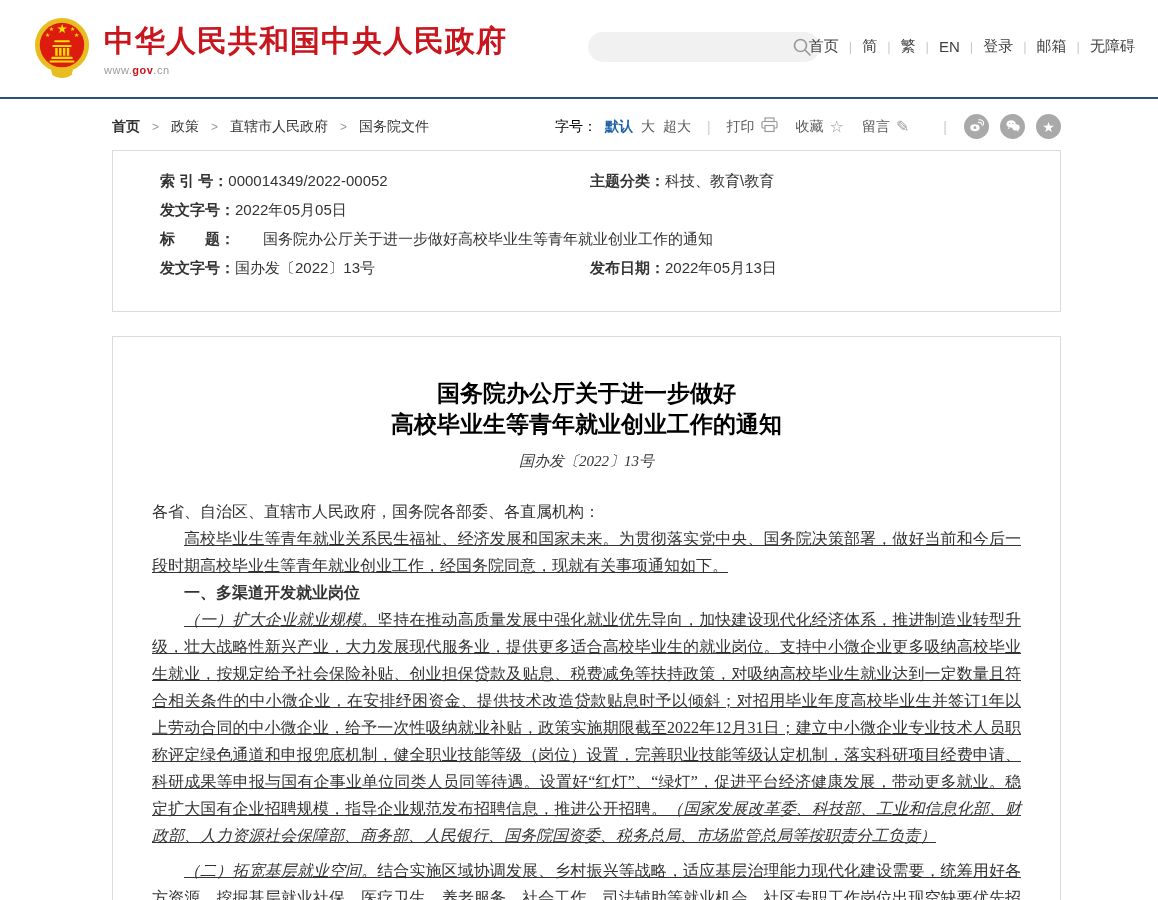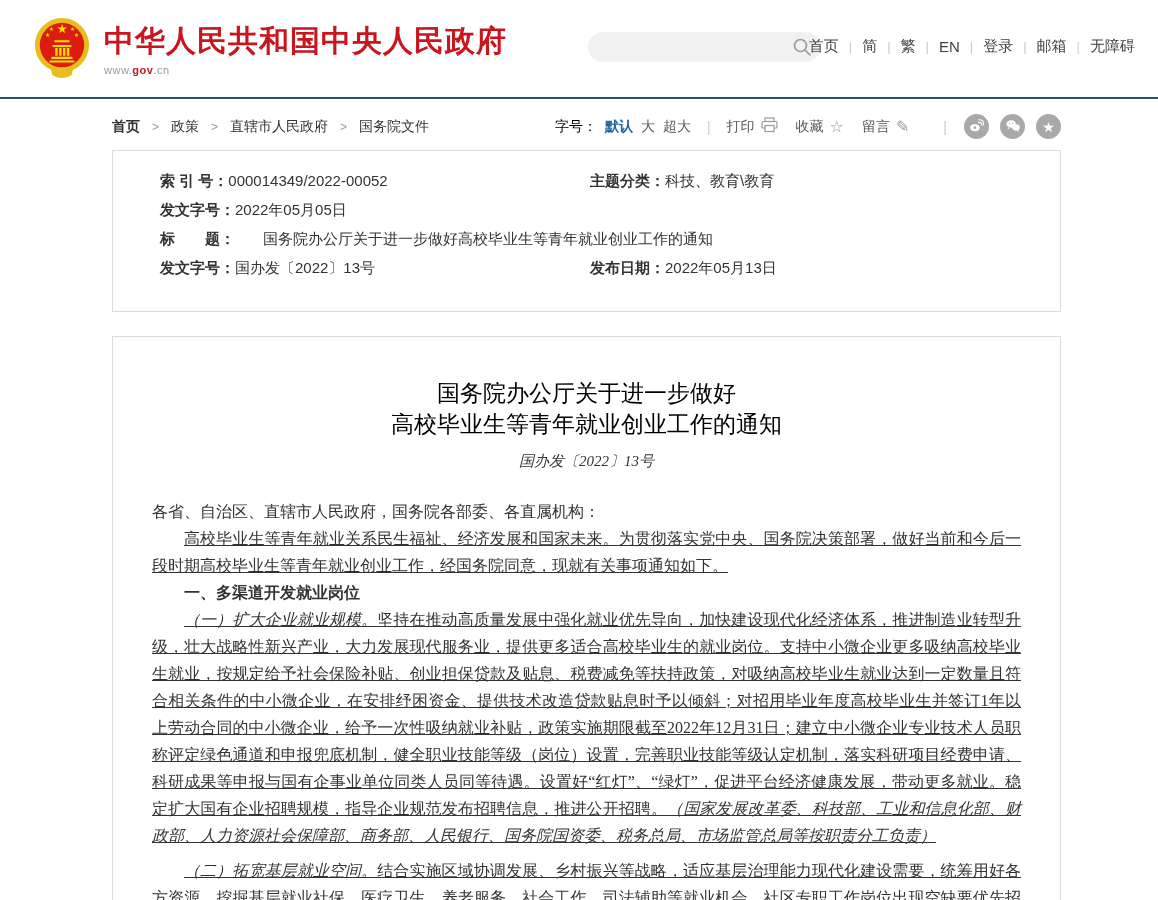--- a/index.html
+++ b/index.html
@@ -41,21 +41,21 @@
   
   .meta-box{width:900px;margin-left:112px;border:1px solid #dcdcdc;padding:15px 0 29px 47px;font-size:15px;color:#333;}
   .meta-row{display:flex;line-height:29px;}
   .meta-cell-left{width:430px;display:flex;}
   .meta-cell-right{flex:1;display:flex;}
   .meta-label{font-weight:bold;white-space:pre;}
   .meta-value{white-space:pre;}
   
   .doc-box{width:869px;margin:24px 0 0 112px;border:1px solid #dcdcdc;padding:41px 39px 60px;min-height:520px;
     font-family:"Liberation Serif","DejaVu Serif",serif;color:#333;}
-  .doc-title{text-align:center;font-size:23px;font-weight:normal;line-height:31px;color:#000;}
+  .doc-title{text-align:center;font-size:23px;font-weight:bold;line-height:31px;color:#000;}
   .doc-subtitle{text-align:center;font-size:15px;font-style:italic;margin-top:12px;color:#333;}
   .doc-body{margin-top:27px;font-size:16px;line-height:27px;text-align:justify;}
   .doc-body p{margin:0;}
   .doc-body .indent{text-indent:2em;text-decoration:underline;}
   .doc-body .heading{font-weight:bold;text-indent:2em;}
   .doc-body .gap{margin-top:8px;}
   .kai{font-style:italic;}
 </style>
 </head>
 <body>

